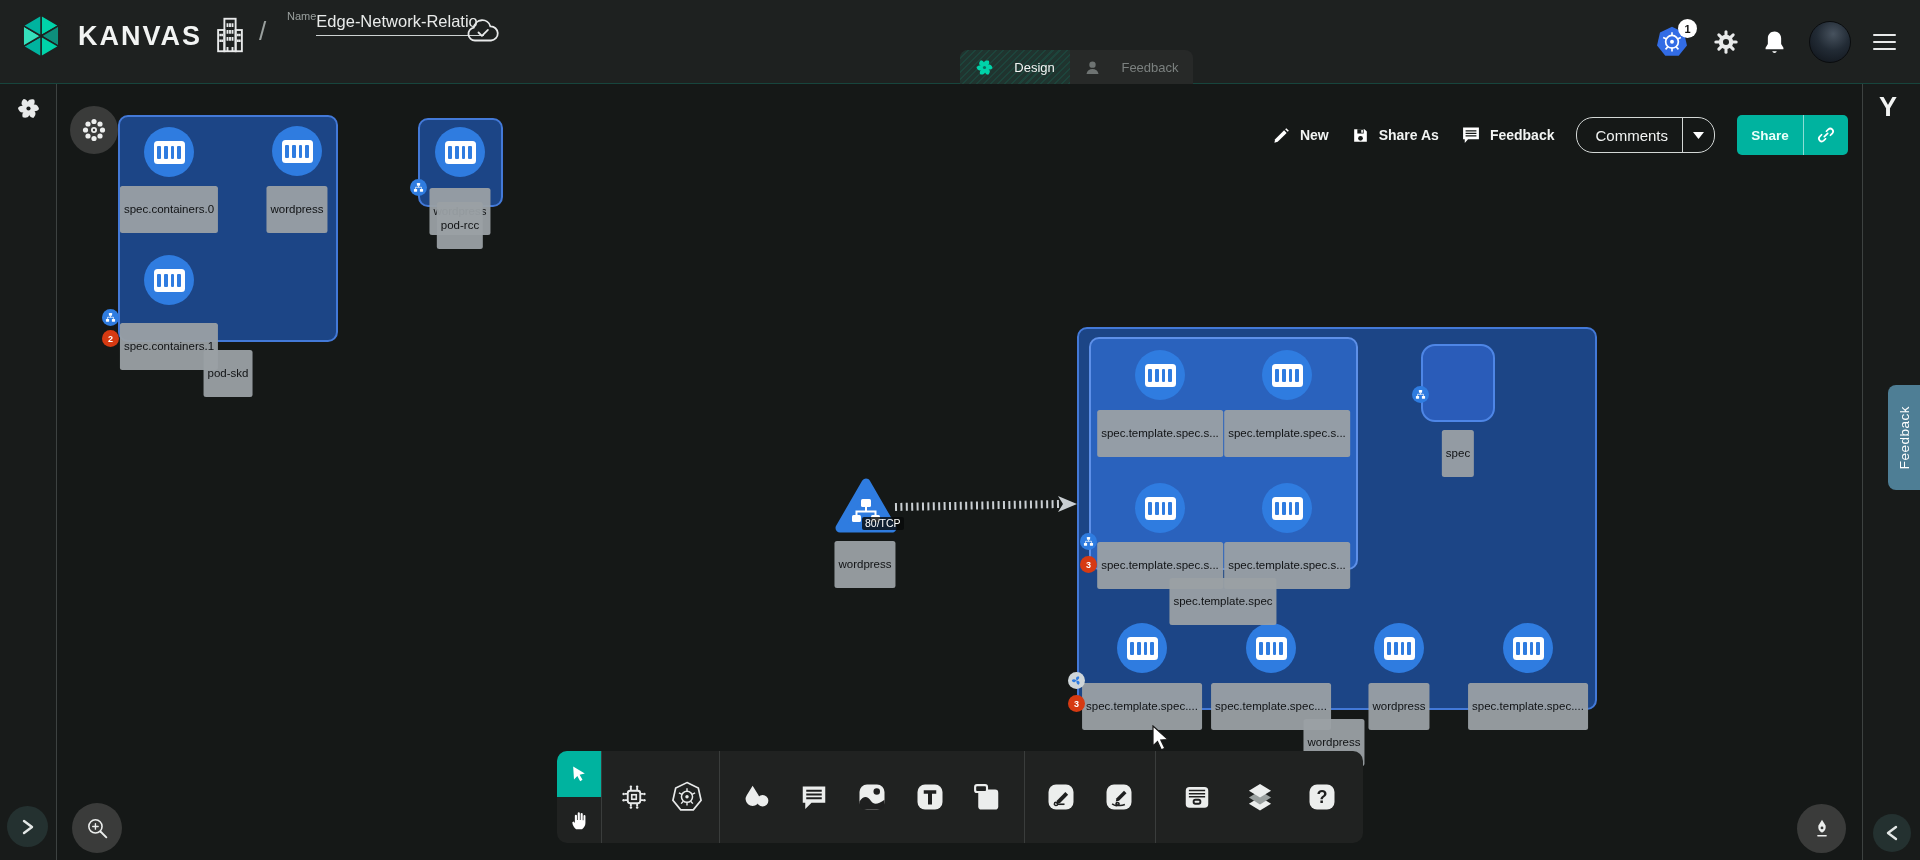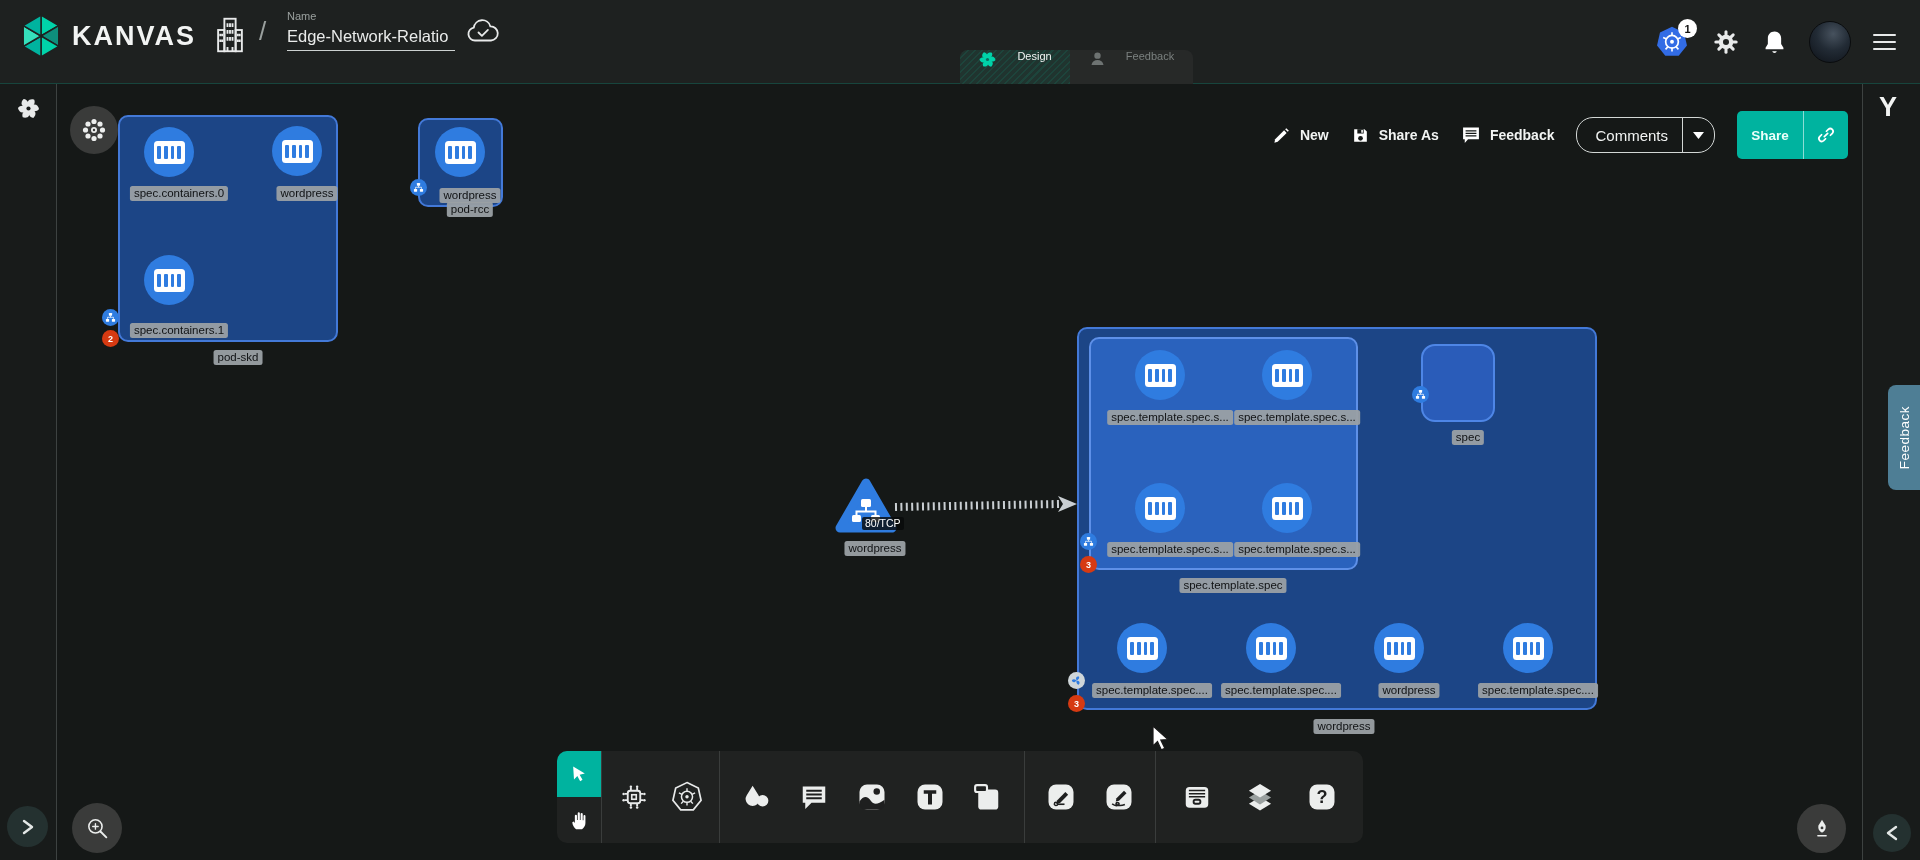--- a/index.html
+++ b/index.html
@@ -1,69 +1,69 @@
 <!DOCTYPE html>
 <html><head>
 <meta charset="utf-8">
 <style>
   html,body{margin:0;padding:0;background:#0d0f0e;}
   *{box-sizing:border-box;font-family:"Liberation Sans",sans-serif;}
   #app{position:relative;width:1920px;height:860px;background:#151817;overflow:hidden;}
 
   
   .header{position:absolute;left:0;top:0;width:1920px;height:84px;background:#1e2120;border-bottom:1px solid #17453d;z-index:40;}
-  .brand-wrap{position:absolute;left:20px;top:13px;display:flex;align-items:center;gap:10px;}
+  .brand-wrap{position:absolute;left:20px;top:13px;display:flex;align-items:center;gap:16px;}
   .brand-text{color:#f2f4f3;font-size:27px;font-weight:bold;letter-spacing:2px;}
   .hdr-building{position:absolute;left:215px;top:16px;}
   .hdr-slash{position:absolute;left:259px;top:16px;color:#9aa09e;font-size:26px;font-weight:300;}
-  .name-group{position:absolute;left:287px;top:10px;display:flex;flex-direction:column;}
+  .name-group{position:absolute;left:287px;top:10px;display:flex;flex-direction:row;}
   .name-label{color:#9aa09e;font-size:11px;margin-bottom:3px;}
   .name-input{background:transparent;border:none;border-bottom:1px solid #cdd2d1;color:#e9ebea;font-size:16.5px;width:168px;padding:2px 0 4px 0;outline:none;}
   .hdr-cloud{position:absolute;left:466px;top:18px;}
   .hdr-right{position:absolute;right:24px;top:0;height:84px;display:flex;align-items:center;gap:22px;}
   .k8s-ctx{position:relative;width:36px;height:34px;}
   .ctx-badge{position:absolute;right:-7px;top:-6px;width:19px;height:19px;border-radius:50%;background:#fff;color:#111;font-size:11px;font-weight:bold;display:flex;align-items:center;justify-content:center;}
   .avatar{width:42px;height:42px;border-radius:50%;background:radial-gradient(circle at 58% 30%,#47525e 0%,#222b35 45%,#0d1117 100%);border:1px solid #0a0c0e;}
   .hamburger{display:flex;flex-direction:column;gap:4.5px;cursor:pointer;}
   .hamburger span{display:block;width:23px;height:2.6px;border-radius:2px;background:#e8eaea;}
 
   
   .tabs{position:absolute;left:960px;top:50px;width:233px;height:34px;background:#272928;border-radius:8px 8px 0 0;display:flex;z-index:41;}
-  .tab{display:flex;align-items:flex-start;justify-content:center;gap:20px;font-size:11px;cursor:pointer;}
+  .tab{display:flex;align-items:center;justify-content:center;gap:20px;font-size:13px;cursor:pointer;}
   .tab.design{width:110px;color:#f2f4f3;background:#20342f;background-image:repeating-linear-gradient(135deg,rgba(0,211,169,.10) 0 1.5px,transparent 1.5px 5px);border-radius:8px 0 0 0;}
   .tab.operate{flex:1;color:#7b807f;}
 
   
   .action-bar{position:absolute;right:72px;top:113px;height:44px;display:flex;align-items:center;gap:22px;z-index:30;}
   .ab-btn{display:flex;align-items:center;gap:9px;color:#f2f4f3;font-size:14px;font-weight:bold;cursor:pointer;}
   .actions-btn{display:flex;align-items:stretch;height:36px;border:1.5px solid #d3d7d6;border-radius:17px;color:#f2f4f3;cursor:pointer;}
   .actions-txt{display:flex;align-items:center;padding:0 14px 0 18px;font-size:15px;}
   .actions-caret{display:flex;align-items:center;justify-content:center;width:32px;border-left:1px solid #d3d7d6;}
-  .share-btn{display:flex;align-items:stretch;height:48px;border-radius:5px;background:#00B39F;overflow:hidden;cursor:pointer;}
+  .share-btn{display:flex;align-items:stretch;height:40px;border-radius:5px;background:#00B39F;overflow:hidden;cursor:pointer;}
   .share-txt{display:flex;align-items:center;justify-content:center;width:66px;color:#eafffa;font-size:13.5px;font-weight:bold;}
   .share-link{display:flex;align-items:center;justify-content:center;width:45px;border-left:1px solid rgba(255,255,255,.55);}
 
   
   .left-rail{position:absolute;left:0;top:84px;width:57px;height:776px;background:#181b1a;border-right:1px solid #3d4241;z-index:20;}
   .right-rail{position:absolute;right:0;top:84px;width:58px;height:776px;background:#181b1a;border-left:1px solid #3d4241;z-index:20;}
   .y-glyph{position:absolute;left:16px;top:8px;color:#f2f4f3;font-size:27px;font-weight:bold;}
   .feedback-tab{position:absolute;left:1888px;top:385px;width:32px;height:105px;background:#4E7E95;border-radius:8px 0 0 8px;display:flex;align-items:center;justify-content:center;z-index:45;cursor:pointer;}
   .feedback-txt{writing-mode:vertical-rl;transform:rotate(180deg);color:#fff;font-size:13.5px;letter-spacing:.5px;}
 
   .circle-btn{position:absolute;border-radius:50%;display:flex;align-items:center;justify-content:center;cursor:pointer;}
   .c-dark{background:#243130;}
   .c-gray{background:#3a3b3a;}
 
   
   .grp{position:absolute;background:#1C4586;border:2px solid #4379D8;border-radius:10px;cursor:pointer;}
   .grp.inner{background:#2A62BD;border-color:#5E90E8;}
   .cnode{position:absolute;width:50px;height:50px;border-radius:50%;background:#2F7CE0;display:flex;align-items:center;justify-content:center;cursor:pointer;}
   .cicon{width:31px;height:23px;background:#fff;border-radius:3.5px;display:flex;align-items:center;justify-content:center;gap:3px;}
   .cicon i{display:block;width:3.6px;height:13px;background:#2F7CE0;border-radius:1px;}
-  .nlbl{position:absolute;transform:translateX(-50%);background:rgba(154,160,164,.95);color:#101214;font-size:11.5px;line-height:15px;padding:0 4px;border-radius:2.5px;white-space:nowrap;z-index:6;margin-left:10px;}
+  .nlbl{position:absolute;transform:translateX(-50%);background:rgba(154,160,164,.95);color:#101214;font-size:11.5px;line-height:15px;padding:16px 4px;border-radius:2.5px;white-space:nowrap;z-index:6;}
   .badge{position:absolute;width:17px;height:17px;border-radius:50%;display:flex;align-items:center;justify-content:center;z-index:8;cursor:pointer;}
   .badge.blue{background:#2F7CE0;}
   .badge.red{background:#D63A12;color:#fff;font-size:9px;font-weight:bold;}
   .badge.lite{background:#cfd6d9;}
   .spec-node{position:absolute;left:1421px;top:344px;width:74px;height:78px;background:#2A5CB9;border:2px solid #4E86E6;border-radius:14px;cursor:pointer;}
   .edge-lbl{position:absolute;background:rgba(8,10,10,.82);color:#fff;font-size:10.5px;line-height:13px;padding:0 3px;border-radius:2px;z-index:7;}
 
   
   .dock{position:absolute;left:557px;top:751px;width:806px;height:92px;background:#202221;border-radius:10px;display:flex;z-index:35;}
   .tool-col{width:44px;display:flex;flex-direction:column;}

